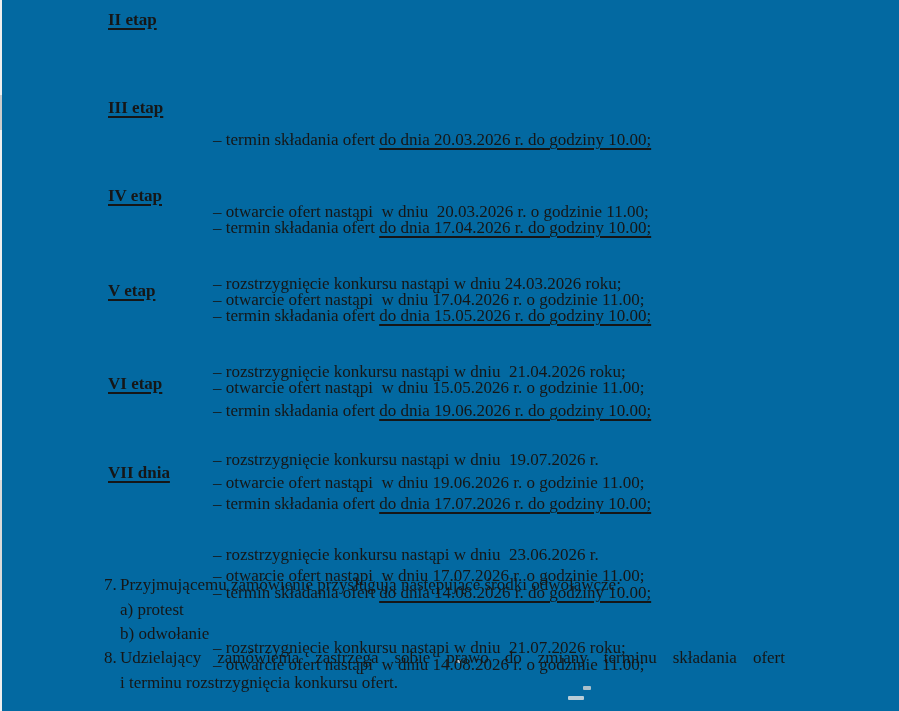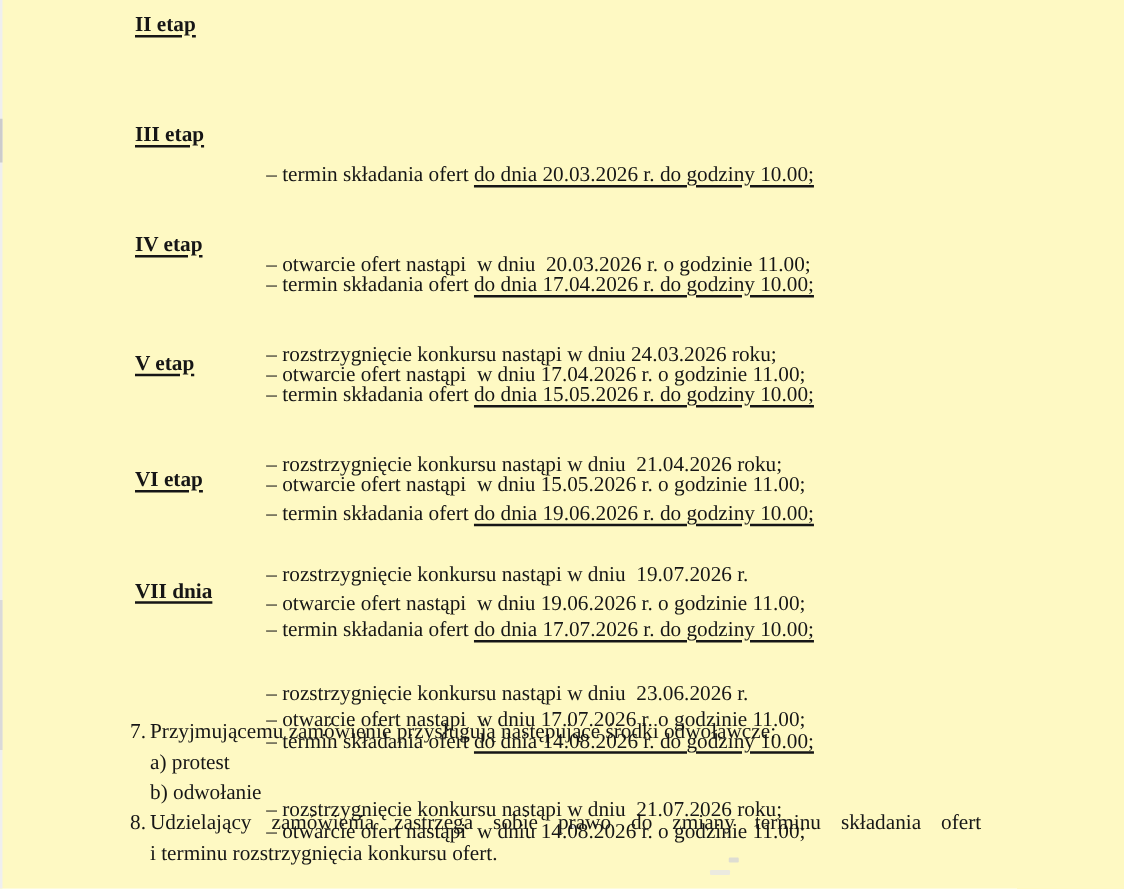--- a/index.html
+++ b/index.html
@@ -4,21 +4,21 @@
 <style>
   html, body {
     margin: 0;
     padding: 0;
     background: #ffffff;
   }
   .page {
     position: relative;
     width: 899px;
     height: 711px;
-    background: #fef9c3;
+    background: #0369a1;
     overflow: hidden;
     font-family: "Liberation Serif", "DejaVu Serif", serif;
     font-size: 17px;
     color: #161616;
   }
   
   .edge-line {
     position: absolute;
     left: 0;
     top: 0;

